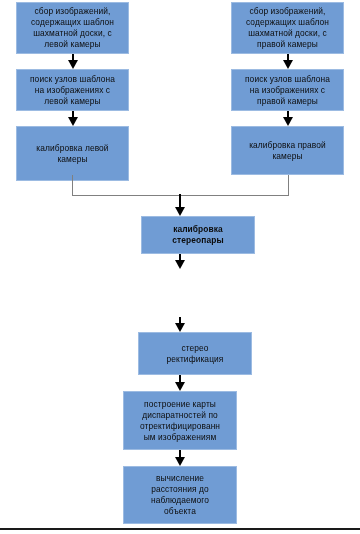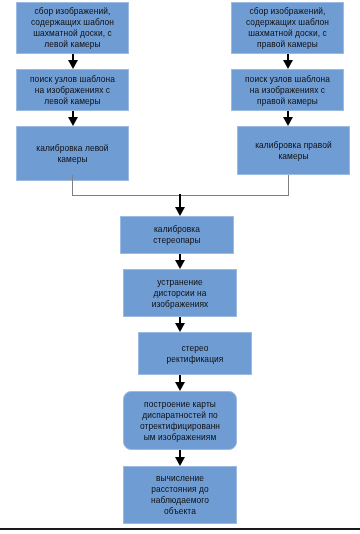--- a/index.html
+++ b/index.html
@@ -134,64 +134,59 @@
     <span class="label">поиск узлов шаблона
 на изображениях с
 правой камеры</span>
   </div>
 
   <div class="arrow" style="left:277.5px; top:111px; width:20px; height:15px;">
     <span class="stem" style="height:7px;"></span>
     <span class="head"></span>
   </div>
 
-  <div class="node" style="left:237px; top:126px; width:113px; height:49px;">
+  <div class="node" style="left:231px; top:126px; width:113px; height:49px;">
     <span class="label">калибровка правой
 камеры</span>
   </div>
 
   <div class="merge" style="left:72px; top:175px; width:217px; height:21px;"></div>
 
   <div class="arrow" style="left:170px; top:194px; width:20px; height:22px;">
     <span class="stem" style="height:13px;"></span>
     <span class="head"></span>
   </div>
 
-  <div class="node" style="left:120px; top:216px; width:114px; height:38px;">
+  <div class="node" style="left:141px; top:216px; width:114px; height:38px;font-weight:bold;">
     <span class="label">калибровка
 стереопары</span>
   </div>
 
   <div class="arrow" style="left:170px; top:254px; width:20px; height:15px;">
     <span class="stem" style="height:7px;"></span>
     <span class="head"></span>
   </div>
 
-  <div class="node" style="left:123px; top:269px; width:114px; height:48px;">
-    <span class="label">устранение
-дисторсии на
-изображениях</span>
-  </div>
 
   <div class="arrow" style="left:170px; top:317px; width:20px; height:15px;">
     <span class="stem" style="height:7px;"></span>
     <span class="head"></span>
   </div>
 
   <div class="node" style="left:138px; top:332px; width:114px; height:43px;">
     <span class="label">стерео
 ректификация</span>
   </div>
 
   <div class="arrow" style="left:170px; top:375px; width:20px; height:16px;">
     <span class="stem" style="height:8px;"></span>
     <span class="head"></span>
   </div>
 
-  <div class="node" style="left:123px; top:391px; width:114px; height:59px;border-radius:8px;">
+  <div class="node" style="left:123px; top:391px; width:114px; height:59px;">
     <span class="label">построение карты
 диспаратностей по
 отректифицированн
 ым изображениям</span>
   </div>
 
   <div class="arrow" style="left:170px; top:450px; width:20px; height:16px;">
     <span class="stem" style="height:8px;"></span>
     <span class="head"></span>
   </div>

